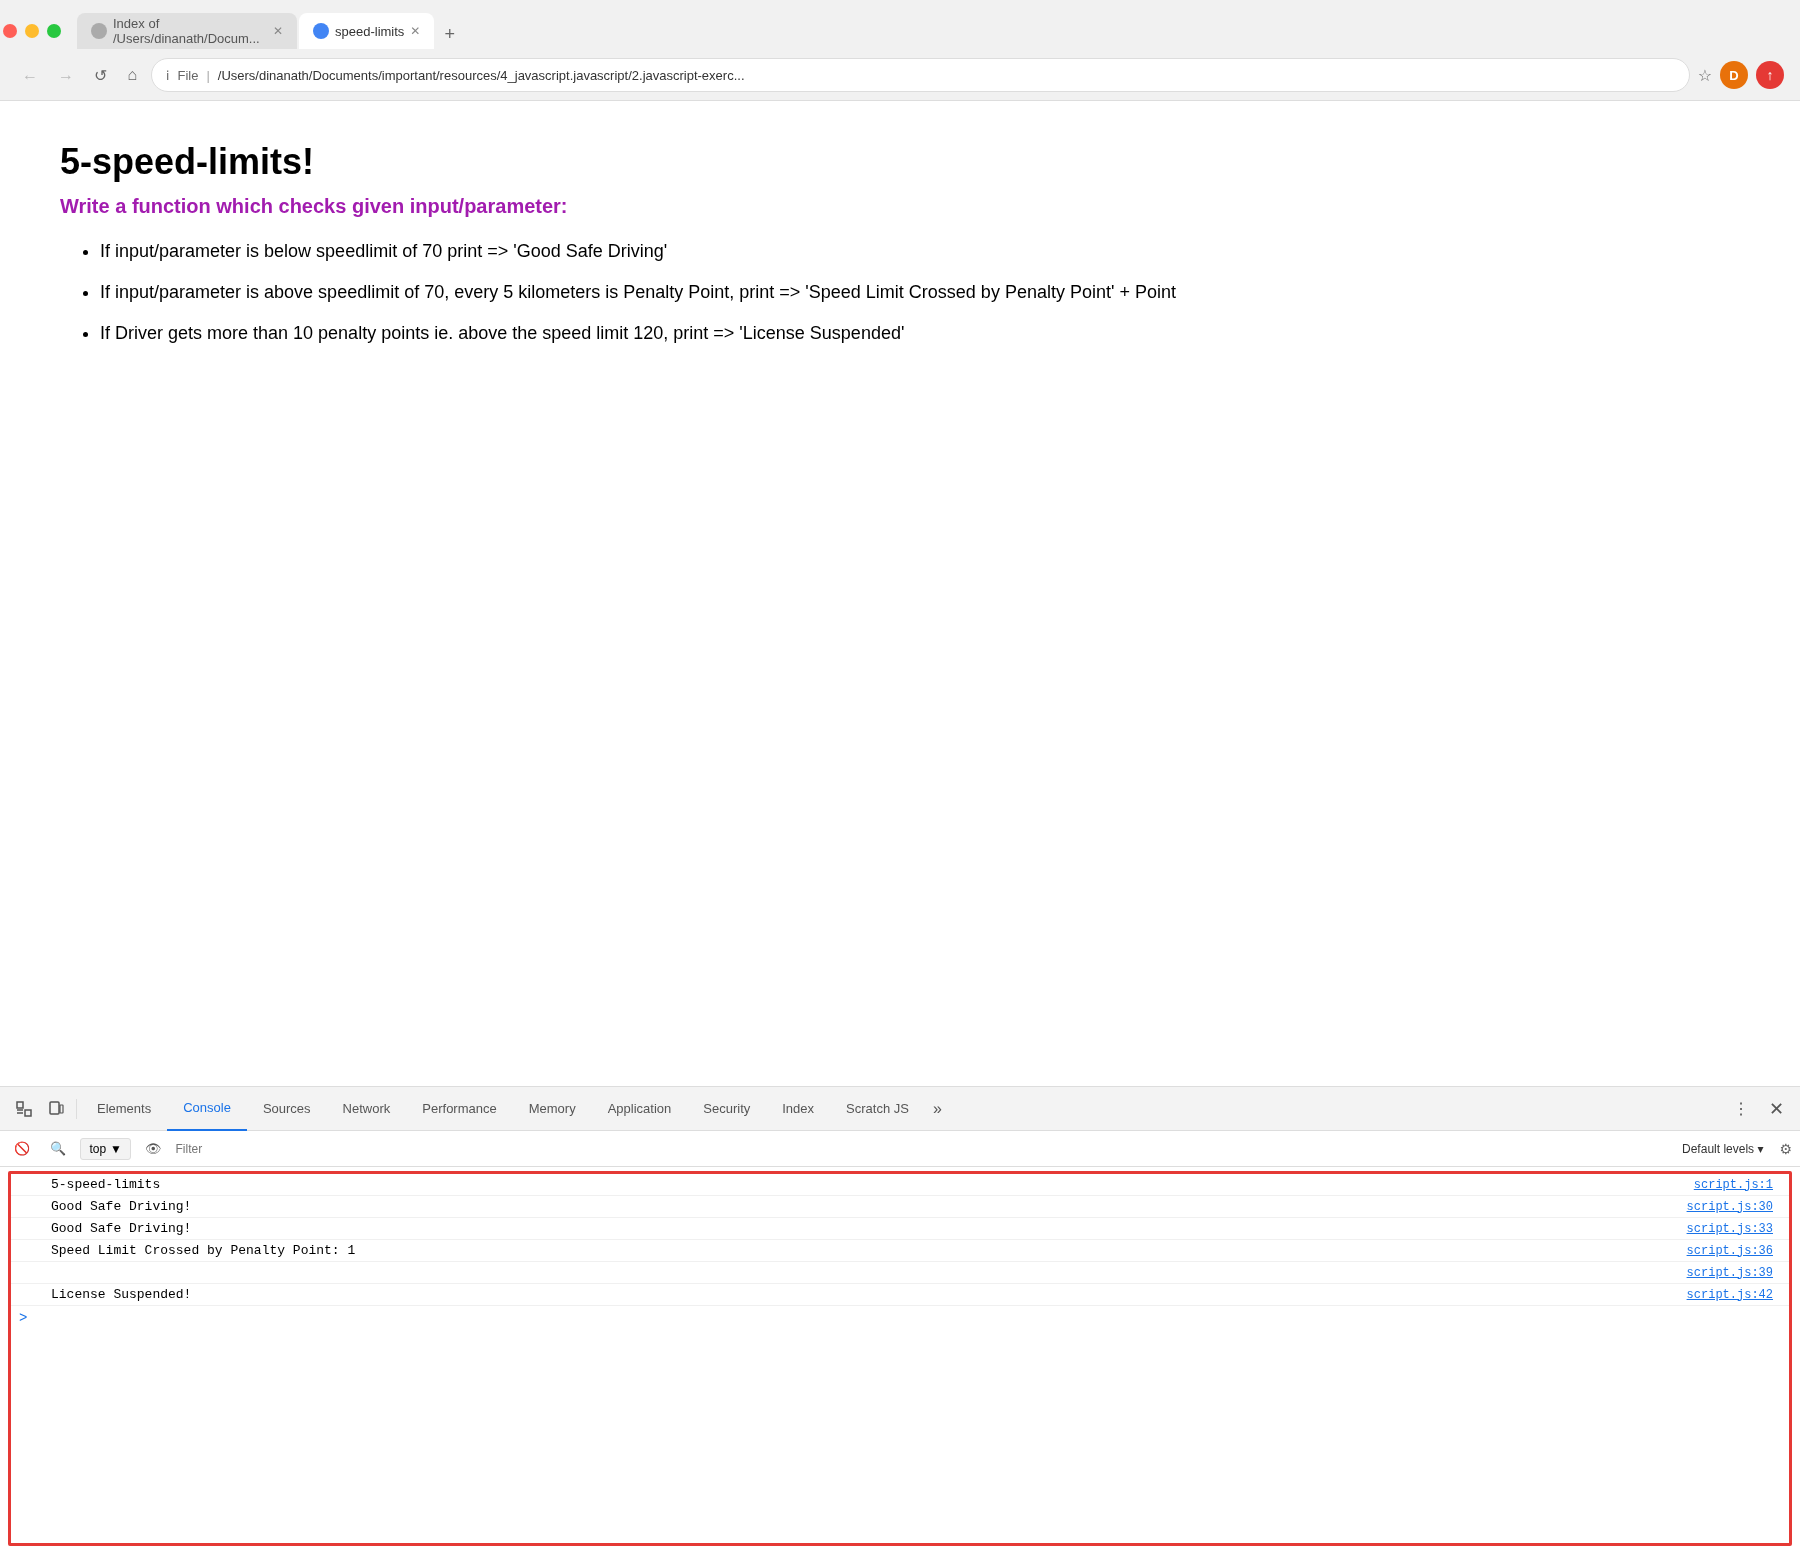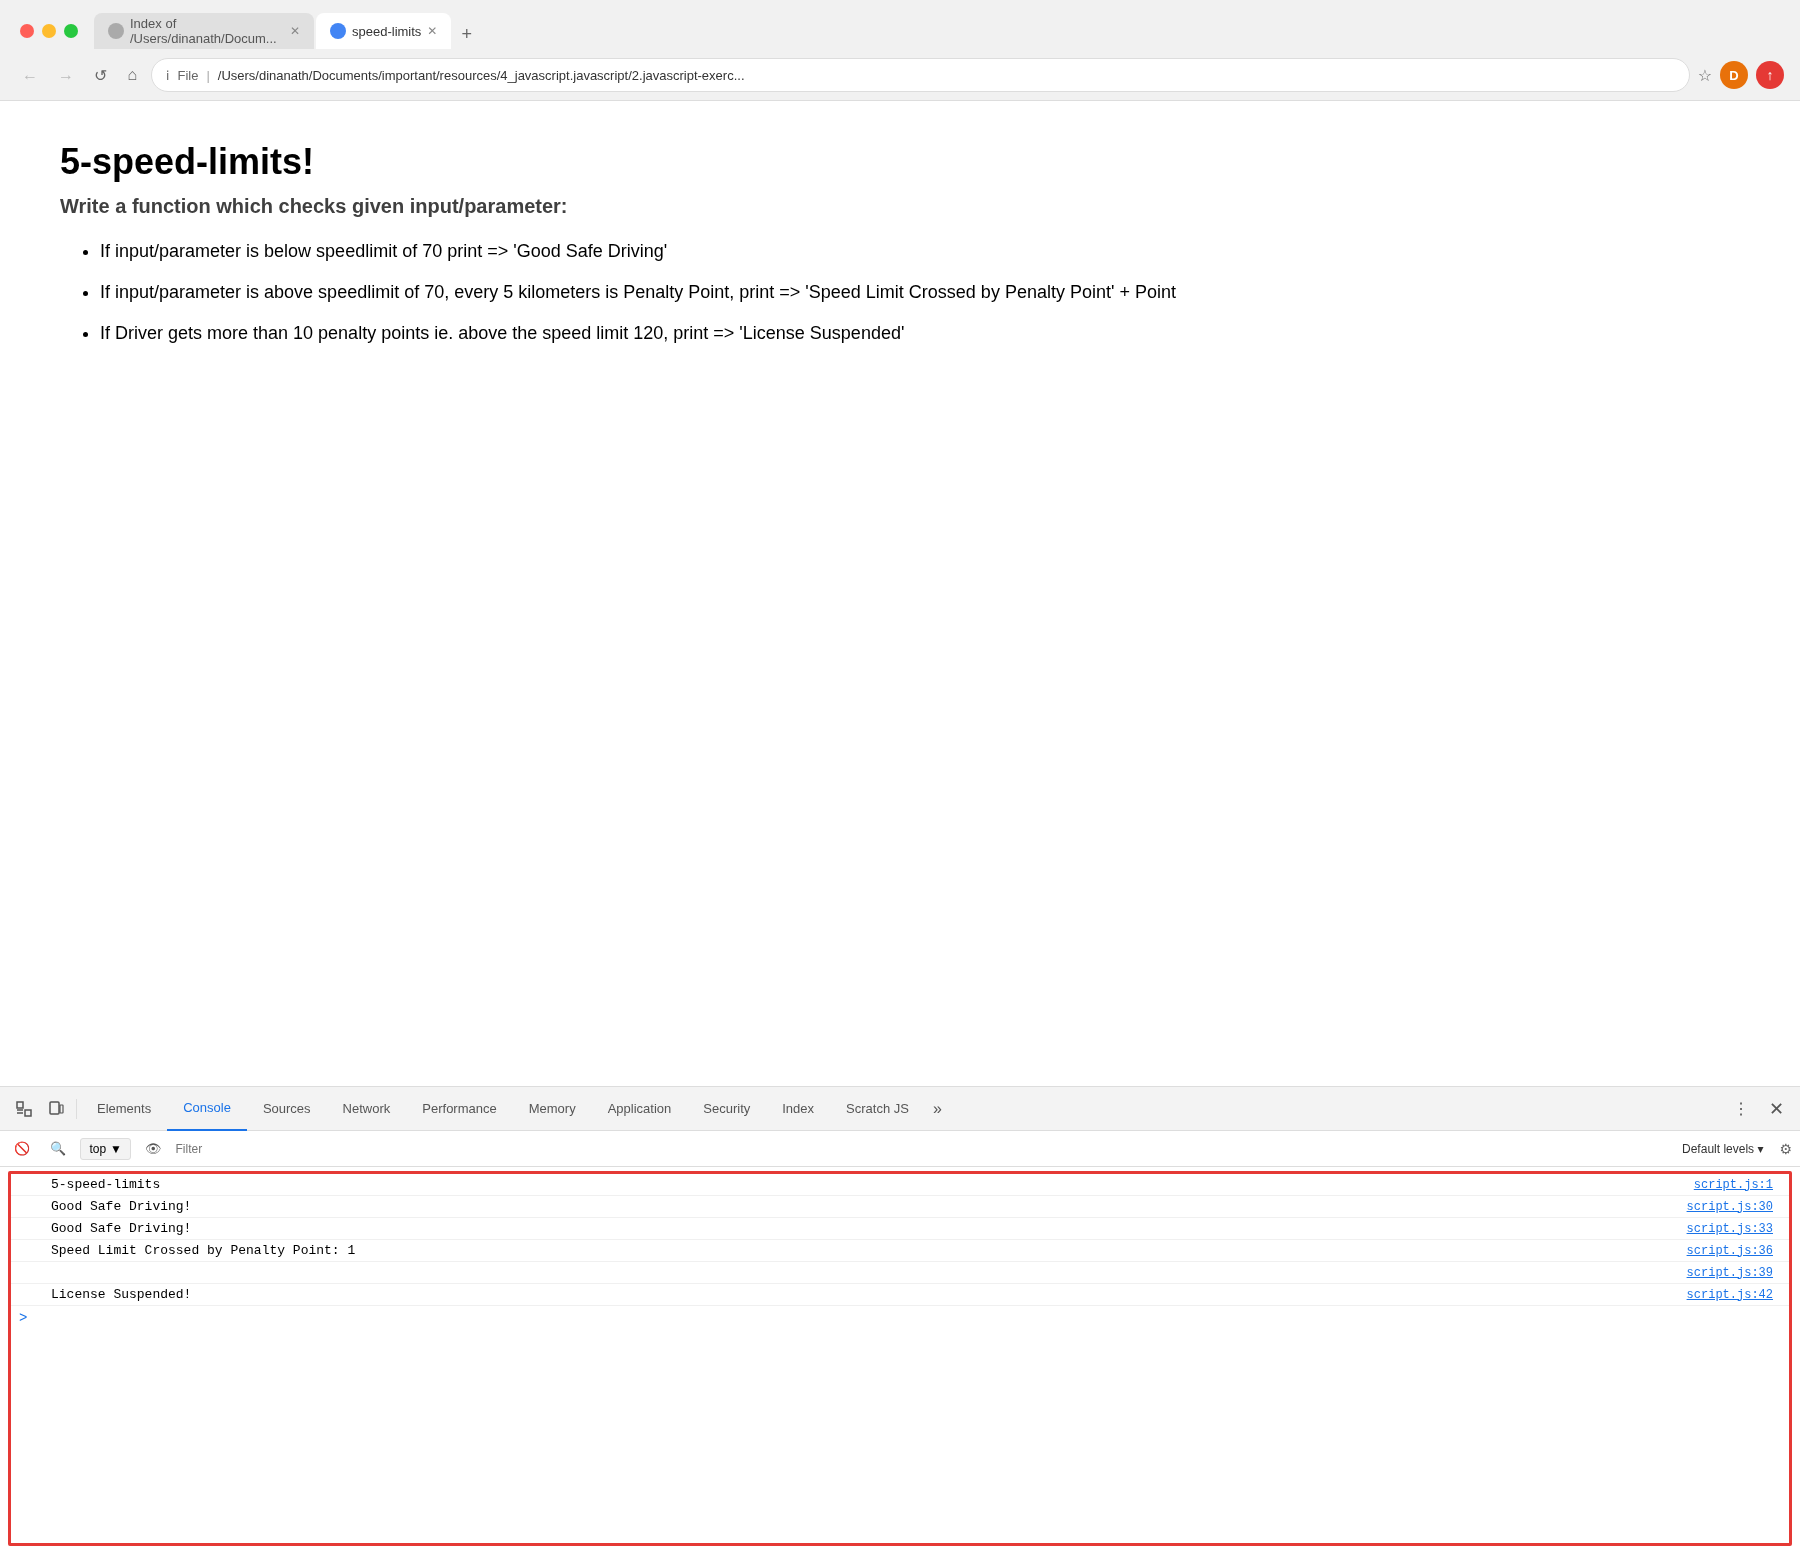--- a/index.html
+++ b/index.html
@@ -2,21 +2,21 @@
 <html><head>
   <meta charset="utf-8">
   <style>
     * { margin: 0; padding: 0; box-sizing: border-box; }
     body { font-family: -apple-system, BlinkMacSystemFont, 'Segoe UI', sans-serif; background: #fff; width: 1800px; height: 1550px; overflow: hidden; }
 
     
     .browser-chrome { background: #f1f1f1; border-bottom: 1px solid #ddd; }
 
     
-    .title-bar { display: flex; align-items: center; padding: 10px 16px 0 20px; gap: 8px; background: #f1f1f1; height: 52px; }
+    .title-bar { display: flex; align-items: center; padding: 10px 16px 0 3px; gap: 8px; background: #f1f1f1; height: 52px; }
     .window-controls { display: flex; gap: 8px; margin-right: 8px; }
     .wc { width: 14px; height: 14px; border-radius: 50%; }
     .wc-close { background: #ff5f57; }
     .wc-min { background: #febc2e; }
     .wc-max { background: #28c840; }
 
     .tab-bar { display: flex; align-items: flex-end; gap: 2px; flex: 1; }
     .tab { display: flex; align-items: center; gap: 6px; padding: 8px 14px; border-radius: 8px 8px 0 0; background: #e0e0e0; font-size: 13px; color: #555; cursor: pointer; height: 36px; max-width: 220px; }
     .tab.active { background: #fff; color: #333; }
     .tab .tab-icon { width: 16px; height: 16px; border-radius: 50%; background: #aaa; flex-shrink: 0; }
@@ -32,21 +32,21 @@
     .address-icon { color: #666; font-size: 13px; }
     .address-text { font-size: 13px; color: #333; flex: 1; }
     .address-actions { display: flex; gap: 8px; align-items: center; }
     .addr-action-btn { background: none; border: none; cursor: pointer; color: #666; font-size: 16px; }
     .avatar { width: 28px; height: 28px; border-radius: 50%; background: #e8710a; color: #fff; display: flex; align-items: center; justify-content: center; font-size: 13px; font-weight: bold; }
     .upload-btn { width: 28px; height: 28px; border-radius: 50%; background: #e53935; color: #fff; display: flex; align-items: center; justify-content: center; font-size: 14px; cursor: pointer; }
 
     
     .page-content { padding: 40px 60px; background: #fff; }
     .page-title { font-size: 36px; font-weight: 700; color: #000; margin-bottom: 12px; }
-    .page-subtitle { font-size: 20px; font-weight: 700; color: #404040; margin-bottom: 20px; }
+    .page-subtitle { font-size: 20px; font-weight: 700; color: #a21caf; margin-bottom: 20px; }
     .bullet-list { list-style: disc; padding-left: 40px; }
     .bullet-list li { font-size: 18px; color: #000; margin-bottom: 14px; line-height: 1.5; }
 
     
     .devtools { position: absolute; bottom: 0; left: 0; right: 0; height: 464px; background: #fff; border-top: 1px solid #ddd; display: flex; flex-direction: column; }
 
     
     .devtools-toolbar { display: flex; align-items: center; background: #f3f3f3; border-bottom: 1px solid #ddd; height: 44px; padding: 0 8px; gap: 0; }
     .devtools-icon-btn { background: none; border: none; cursor: pointer; padding: 8px; color: #555; font-size: 14px; display: flex; align-items: center; justify-content: center; border-radius: 4px; }
     .devtools-tab { background: none; border: none; cursor: pointer; padding: 10px 16px; font-size: 13px; color: #555; height: 44px; position: relative; white-space: nowrap; }

